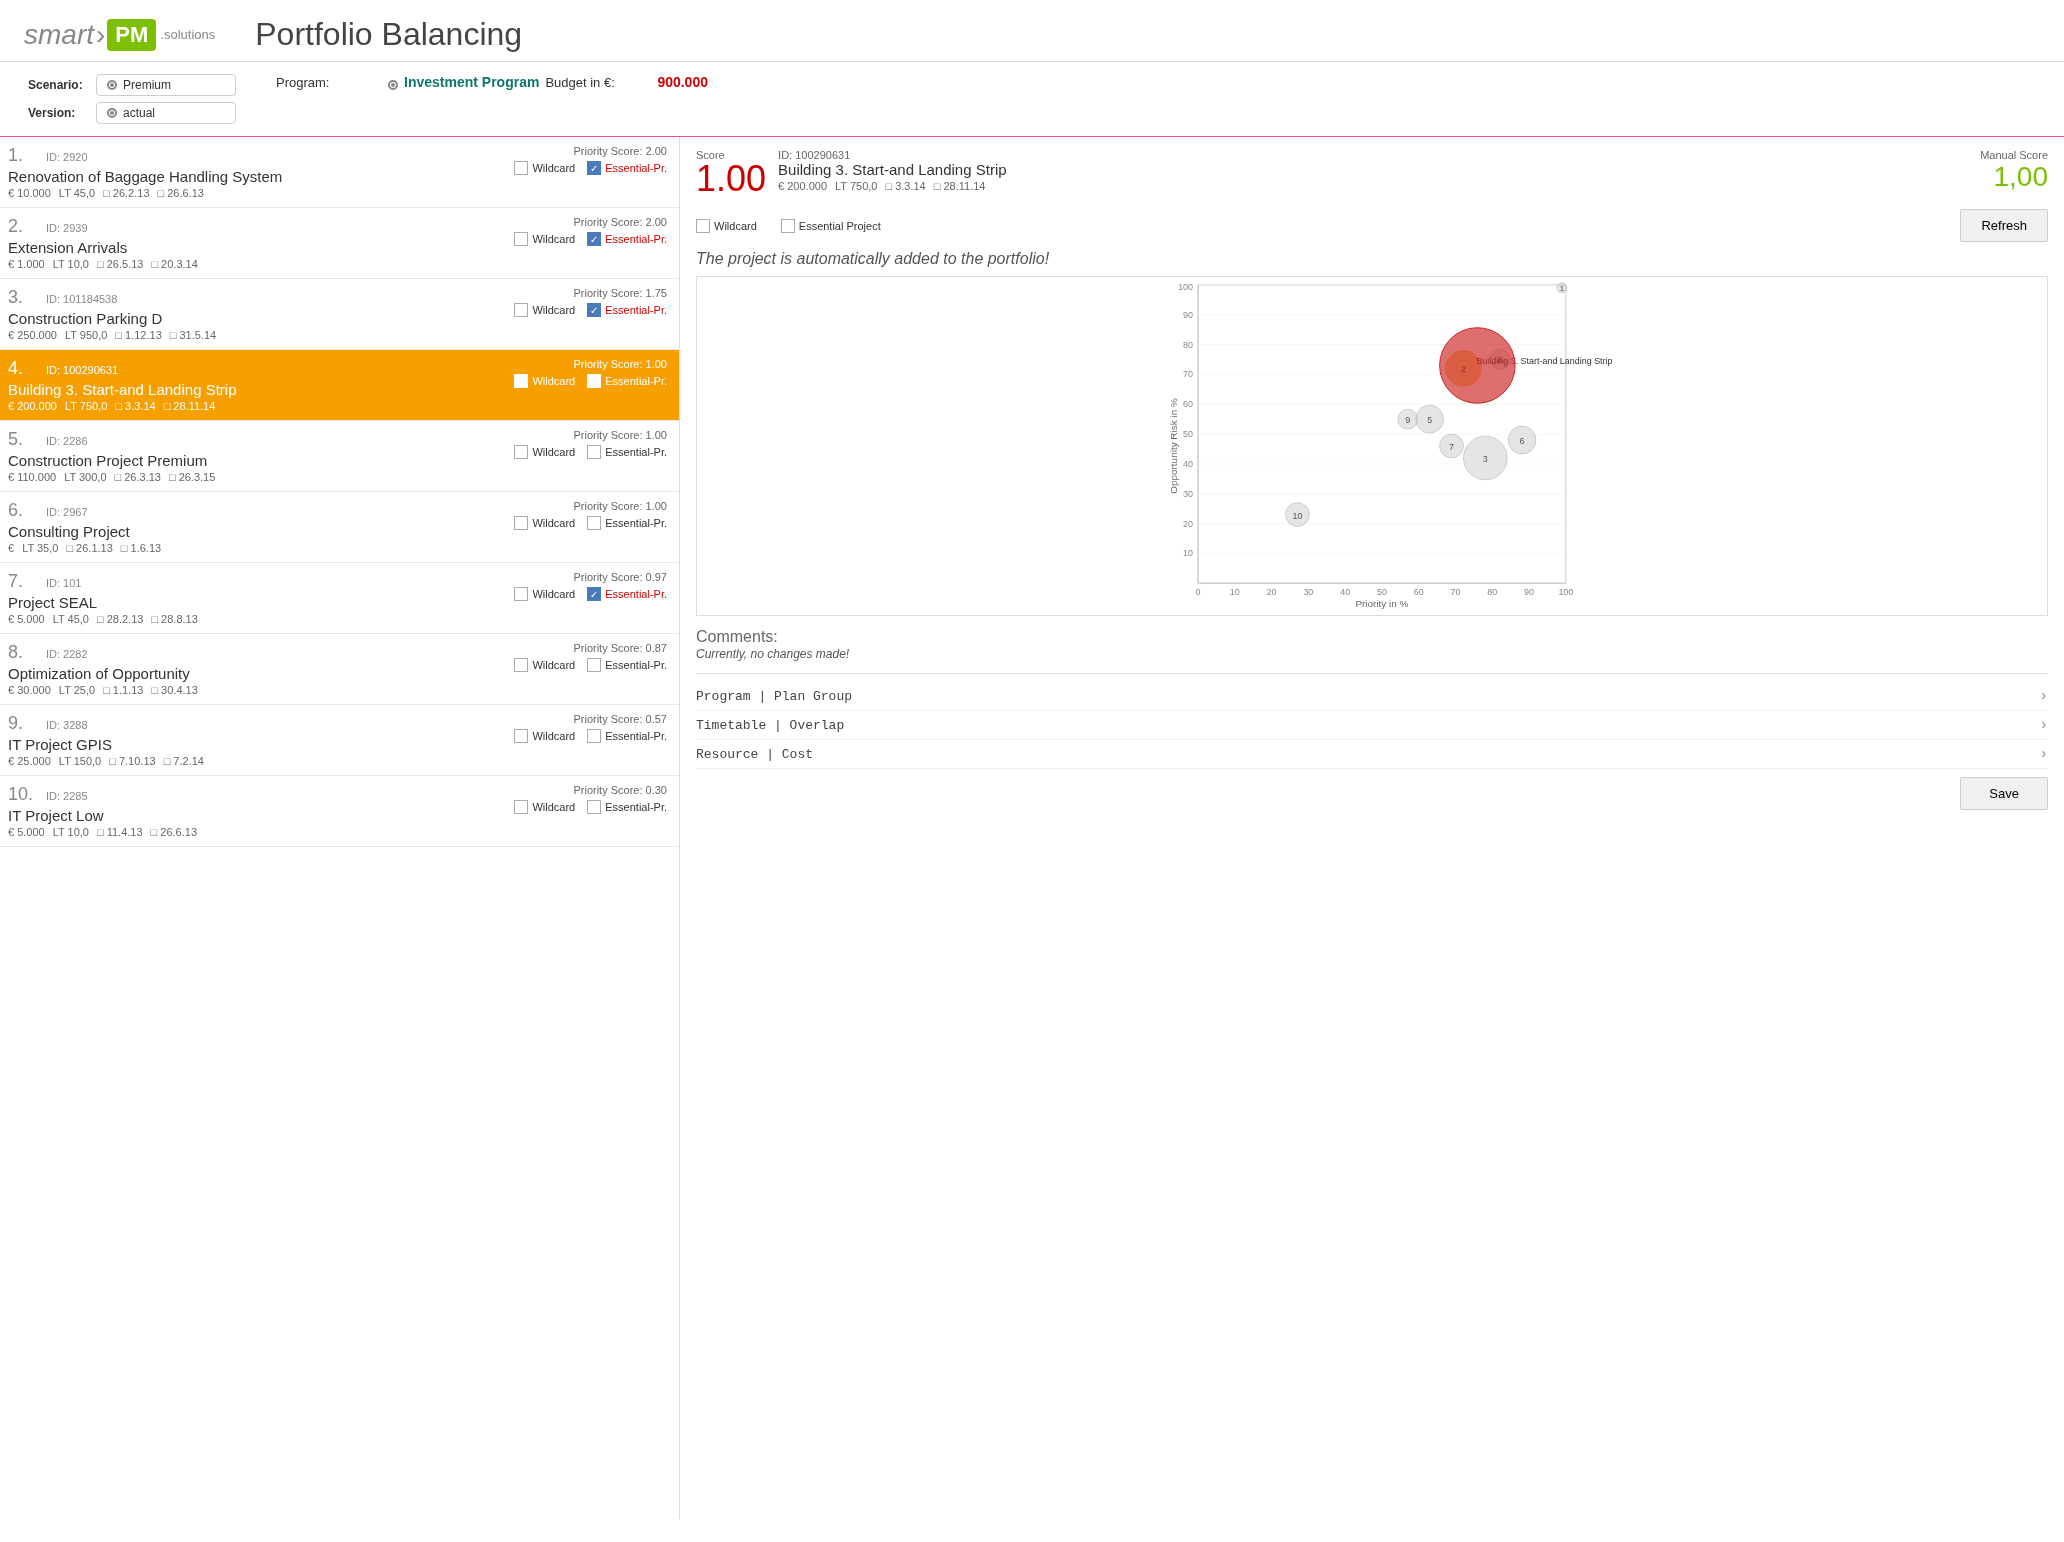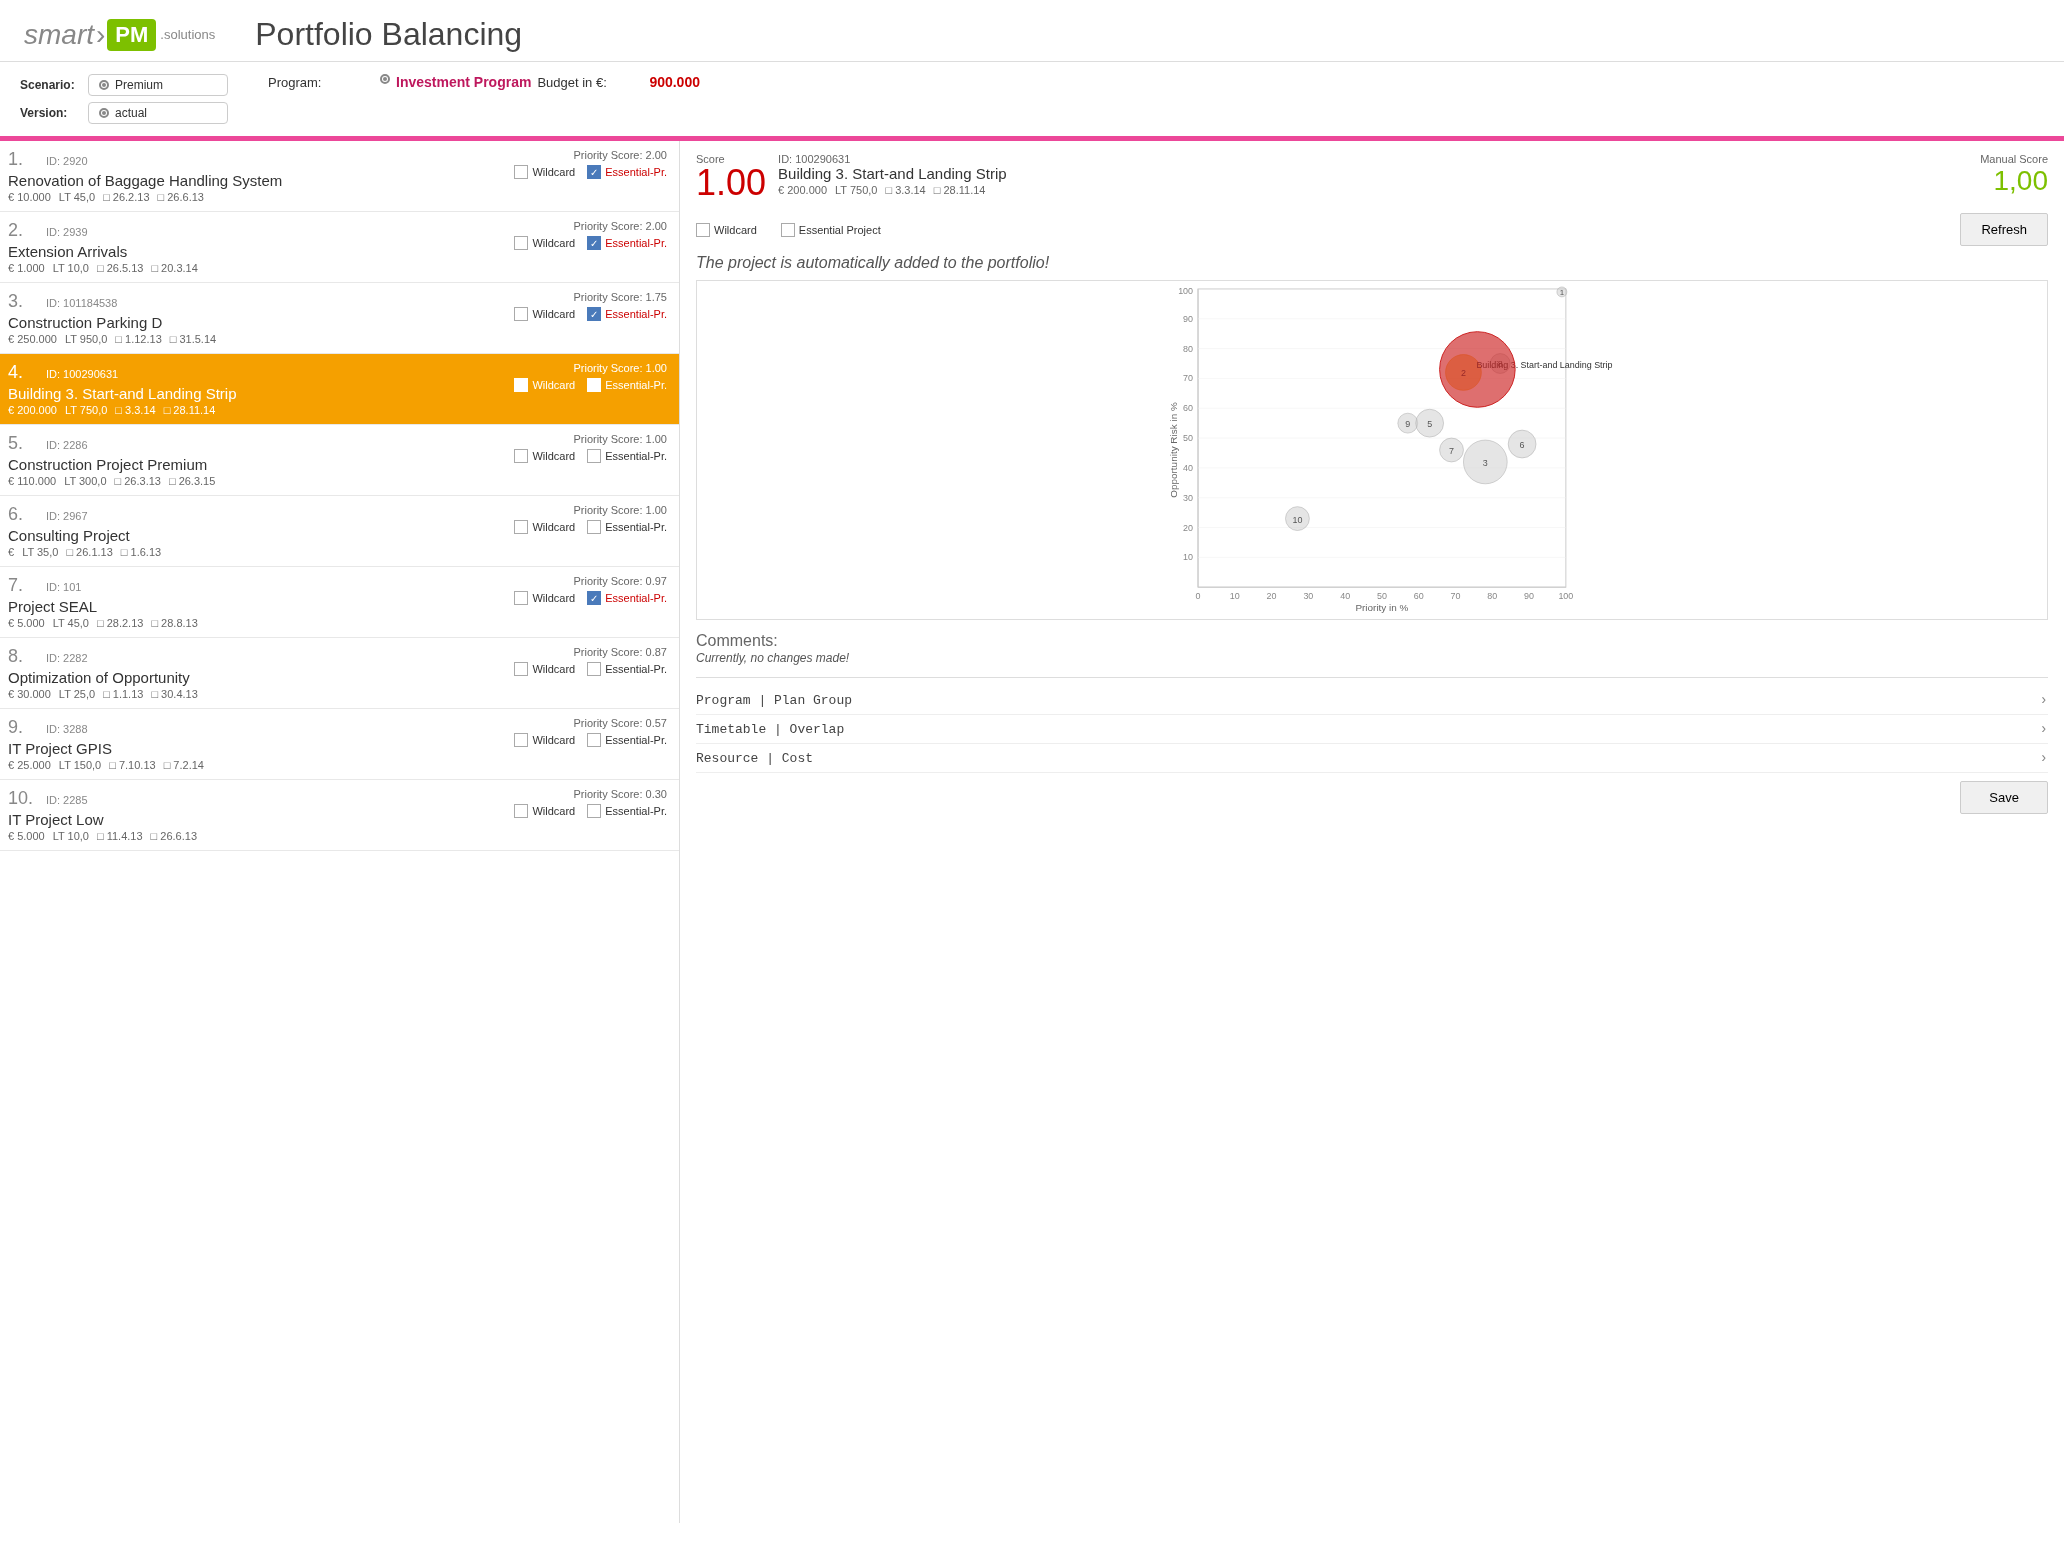--- a/index.html
+++ b/index.html
@@ -46,25 +46,25 @@
       margin-left: 4px;
     }
     
     .page-title {
       font-size: 32px;
       font-weight: 300;
       color: #444;
     }
     
     .scenario-area {
-      padding: 12px 20px;
+      padding: 12px 28px;
       display: flex;
       gap: 40px;
       align-items: flex-start;
-      border-bottom: 5px solid #ec4899;
+      border-bottom: 1px solid #ec4899;
     }
     
     .scenario-left {
       display: flex;
       flex-direction: column;
       gap: 6px;
     }
     
     .scenario-row {
       display: flex;
@@ -119,25 +119,25 @@
       align-items: center;
       gap: 12px;
     }
     
     .program-label {
       font-size: 13px;
       min-width: 100px;
     }
     
     .program-value {
-      color: #be185d;
+      color: #0f766e;
       font-size: 14px;
       font-weight: bold;
       display: flex;
-      align-items: flex-start;
+      align-items: flex-end;
       gap: 6px;
     }
     
     .budget-value {
       color: #cc0000;
       font-size: 14px;
       font-weight: bold;
     }
     
     .main-content {

